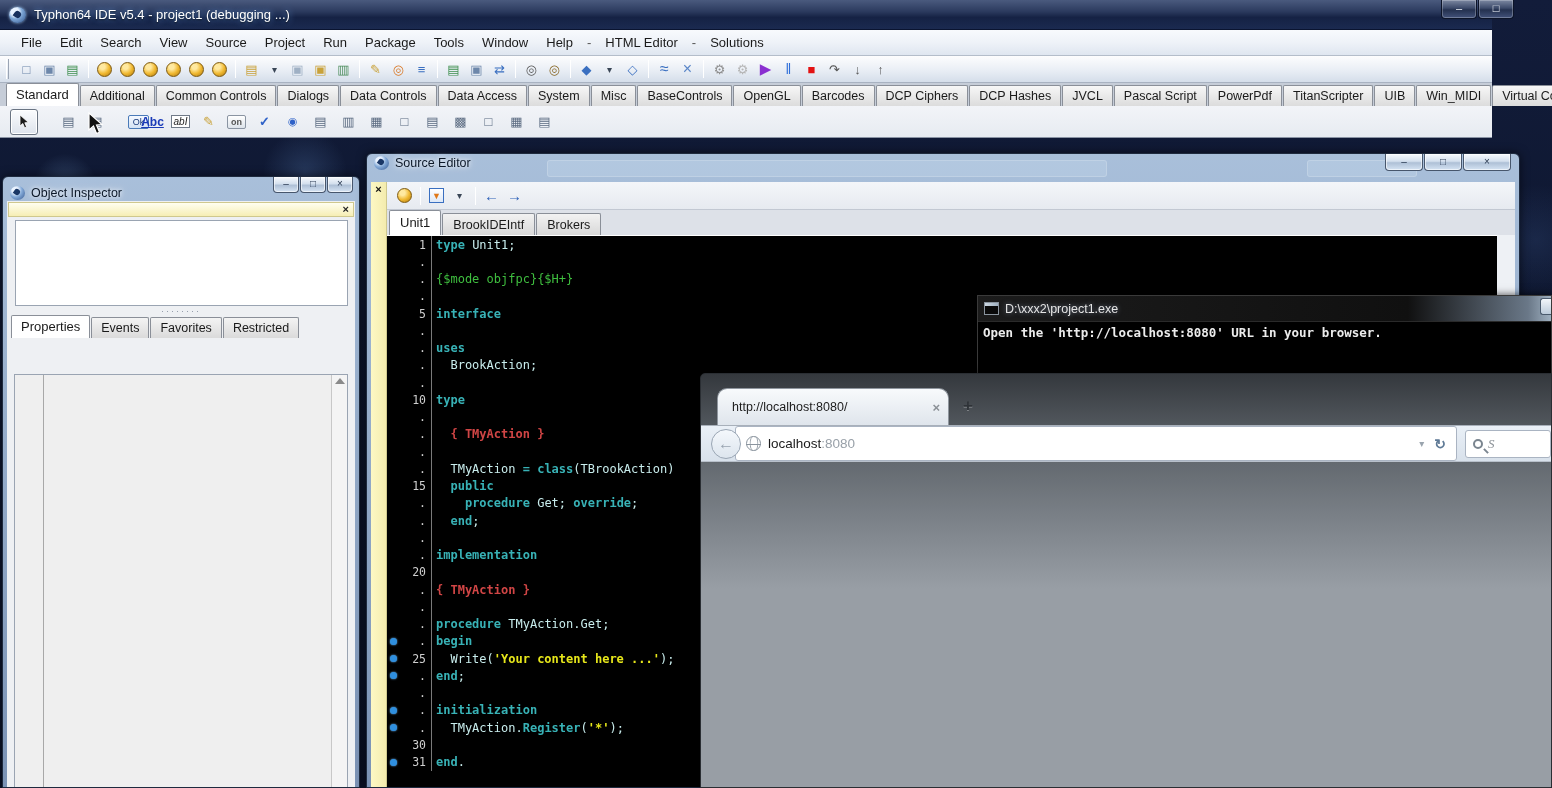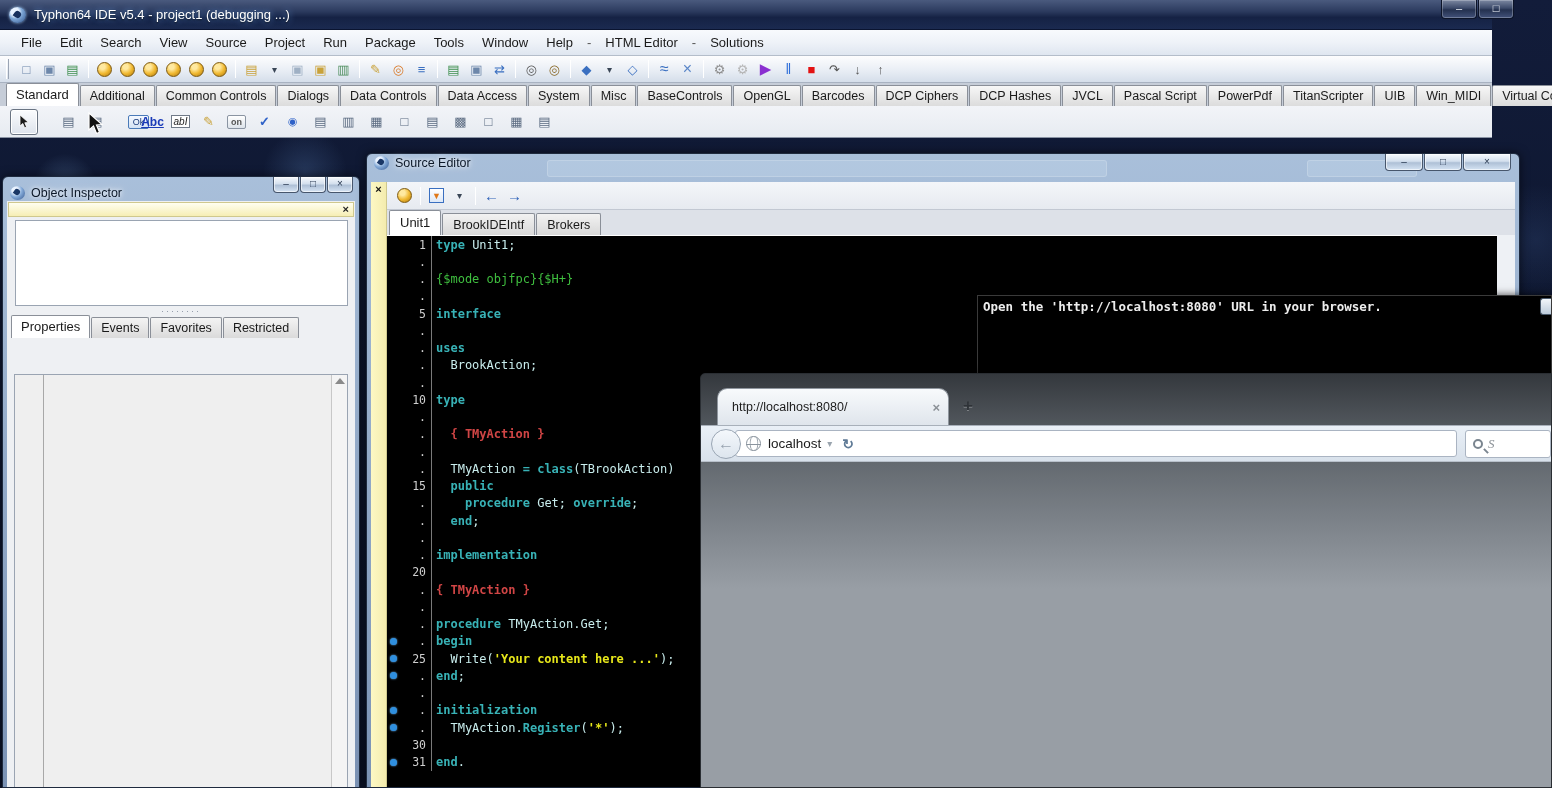--- a/index.html
+++ b/index.html
@@ -188,21 +188,21 @@
   .btab-label { flex:1; font-size:12.5px; color:#1c1c1c; white-space:nowrap; overflow:hidden; }
   .btab-close { color:#8a9096; font-size:13px; font-weight:bold; padding-left:6px; }
   .bnewtab { position:absolute; left:262px; top:22px; color:#2f3338; font-size:17px; font-weight:bold;
     text-shadow:0 1px 0 rgba(255,255,255,.3); }
   .bnav { position:absolute; left:0; right:0; top:51px; height:37px;
     background:linear-gradient(#eaf0f7,#d8e1eb); border-top:1px solid #a8b0ba; border-bottom:1px solid #b8c0ca;
     display:flex; align-items:center; }
   .back-btn { width:30px; height:30px; border-radius:50%; border:1px solid #9aa6b4;
     background:linear-gradient(#f4f8fc,#dde5ee); margin-left:10px; display:flex; align-items:center;
     justify-content:center; color:#98a4b0; font-size:16px; font-weight:bold; z-index:2; }
-  .addr { flex:1; height:27px; margin-left:-6px; background:#fff; border:1px solid #aab4c2;
+  .addr { flex:1; height:35px; margin-left:-6px; background:#fff; border:1px solid #aab4c2;
     border-radius:3px; display:flex; align-items:center; padding:0 6px 0 10px; }
   .addr-host { font-size:13.5px; color:#1a1a1a; }
   .addr-port { font-size:13.5px; color:#98a0a8; flex:1; }
   .addr-drop { color:#9aa4ae; font-size:10px; padding:0 6px; }
   .addr-reload { color:#5f7a96; font-size:14px; font-weight:bold; padding:0 4px; }
   .searchbox { width:86px; height:28px; margin:0 0 0 8px; background:#fff; border:1px solid #aab4c2;
     border-radius:3px; display:flex; align-items:center; padding-left:7px; overflow:hidden; }
   .mag { width:10px; height:10px; border:2px solid #7a858f; border-radius:50%; position:relative; margin-right:5px; }
   .mag::after { content:""; position:absolute; left:8px; top:9px; width:6px; height:2px;
     background:#7a858f; transform:rotate(45deg); }
@@ -460,35 +460,40 @@
           <div class="cline"><span class="cmark"></span><span class="cnum">.</span><span class="gutline"></span><span class="ctext"></span></div>
           <div class="cline"><span class="cmark"><span class="bdot"></span></span><span class="cnum">.</span><span class="gutline"></span><span class="ctext"><span class="tok kw">initialization</span></span></div>
           <div class="cline"><span class="cmark"><span class="bdot"></span></span><span class="cnum">.</span><span class="gutline"></span><span class="ctext"><span class="tok id">  TMyAction.</span><span class="tok kw">Register</span><span class="tok id">(</span><span class="tok str">'*'</span><span class="tok id">);</span></span></div>
           <div class="cline"><span class="cmark"></span><span class="cnum">30</span><span class="gutline"></span><span class="ctext"></span></div>
           <div class="cline"><span class="cmark"><span class="bdot"></span></span><span class="cnum">31</span><span class="gutline"></span><span class="ctext"><span class="tok kw">end</span><span class="tok id">.</span></span></div>
         </div>
     </div>
   </div>
 
   <div class="console">
+    <div class="con-title">
+      <div class="con-icon"></div>
+      <div class="con-title-text">D:\xxx2\project1.exe</div>
+    </div>
     <div class="con-btn-sliver"></div>
     <div class="con-body">Open the 'http://localhost:8080' URL in your browser.</div>
   </div>
 
   <div class="browser">
     <div class="btab">
       <span class="btab-label">http://localhost:8080/</span>
       <span class="btab-close">×</span>
     </div>
     <div class="bnewtab">+</div>
     <div class="bnav">
       <div class="back-btn">←</div>
       <div class="addr">
         <div class="globe"></div>
         <span class="addr-host">localhost</span>
+        <span class="addr-port">:8080</span>
         <span class="addr-drop">▾</span>
         <span class="addr-reload">↻</span>
       </div>
       <div class="searchbox">
         <div class="mag"></div>
         <span class="search-ph">S</span>
       </div>
     </div>
   </div>
 

